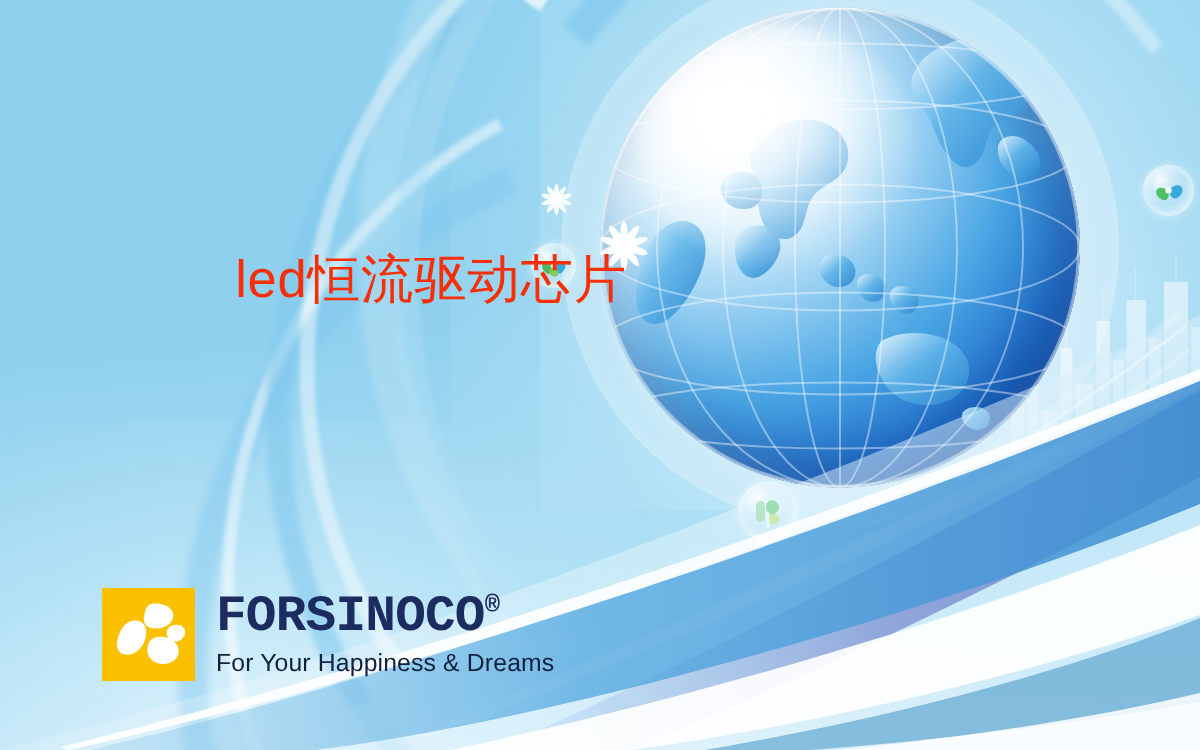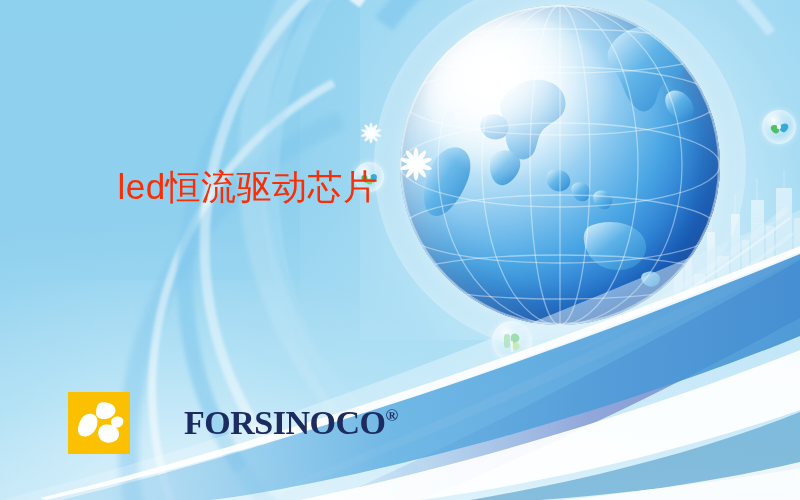--- a/index.html
+++ b/index.html
@@ -197,21 +197,21 @@
 
   
   #headline {
     position: absolute;
     left: 78px; top: 160px;
     width: 340px;
     color: #f82e06;
     font-size: 35px;
     line-height: 1.52;
     letter-spacing: 0.5px;
-    text-align: center;
+    text-align: right;
     font-family: "Liberation Sans", "DejaVu Sans", sans-serif;
     z-index: 30;
   }
   #headline .line2 { display: block; padding-left: 16px; }
 
   
   #logo {
     position: absolute;
     left: 68px; bottom: 46px;
     display: flex;
@@ -224,28 +224,27 @@
     background: #fbc000;
     flex: 0 0 auto;
   }
   #logo-text {
     margin-left: 14px;
     display: flex;
     flex-direction: column;
     justify-content: center;
   }
   #wordmark {
-    font-family: Liberation Serif, serif;
+    font-family: Liberation Mono, monospace;
     font-weight: bold;
     font-size: 34px;
     line-height: 1;
     letter-spacing: -0.5px;
     color: #1c2c60;
     white-space: nowrap;
-    margin-left: 40px;
   }
   #wordmark .reg {
     font-size: 17px;
     vertical-align: top;
     position: relative;
     top: 1px;
     letter-spacing: 0;
   }
   #tagline {
     margin-top: 4px;
@@ -568,16 +567,17 @@
 
           <path d="M20,22 C26,20.5 30,24.5 29.5,30.5 C29,37.5 24,44 17.5,44.5
                    C11.5,45 8.5,40 10.5,33.5 C12.5,27 15,23.2 20,22 Z"></path>
         </g>
       </svg>
     </div>
     <div id="logo-text">
       <div id="wordmark">
         <span>FORSINOCO</span><span class="reg">®</span>
       </div>
+      <div id="tagline">For Your Happiness &amp; Dreams</div>
     </div>
   </div>
 
 </div>
 
 </body></html>

